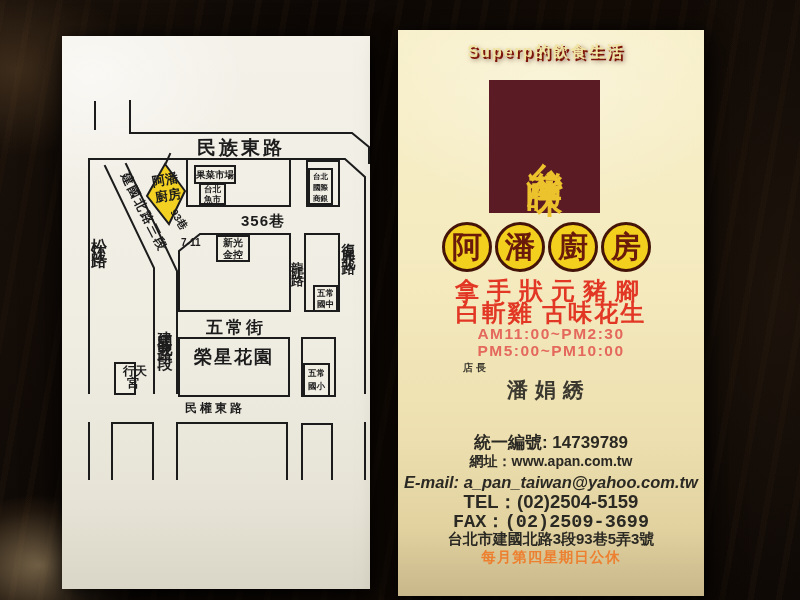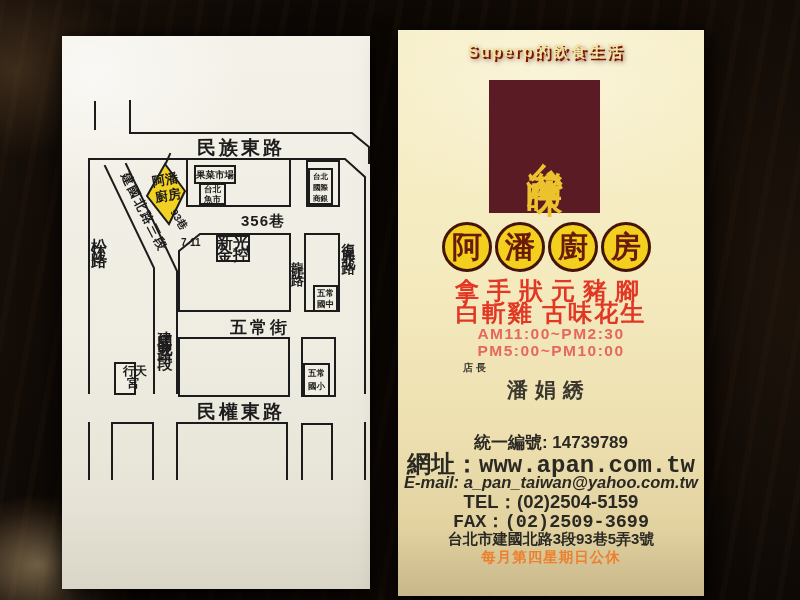--- a/index.html
+++ b/index.html
@@ -108,46 +108,47 @@
   </svg>
 
   <div class="mlabel" style="left:135px;top:102px;font-size:19px;letter-spacing:3px;">民族東路</div>
   <div class="mlabel vert" style="left:29px;top:189px;font-size:16px;letter-spacing:7px;">松江路</div>
   <div class="mlabel" style="left:34px;top:170px;width:96px;font-size:12.5px;letter-spacing:2px;transform:rotate(63deg);transform-origin:center;text-align:center;">建國北路三段</div>
   <div class="mlabel vert" style="left:96px;top:283px;font-size:15px;letter-spacing:5px;">建國北路二段</div>
   <div class="mlabel" style="left:179px;top:177px;font-size:15px;letter-spacing:1px;">356巷</div>
   <div class="mlabel" style="left:106px;top:178px;font-size:10.5px;transform:rotate(57deg);transform-origin:center;">93巷</div>
   <div class="mlabel vert" style="left:229px;top:214px;font-size:13px;letter-spacing:7px;">龍江路</div>
   <div class="mlabel vert" style="left:280px;top:196px;font-size:14px;letter-spacing:6px;">復興北路</div>
-  <div class="mlabel" style="left:144px;top:283px;font-size:17px;letter-spacing:3px;margin-left:24px;">五常街</div>
-  <div class="mlabel" style="left:135px;top:366px;font-size:19px;letter-spacing:3px;">民權東路</div>
+  <div class="mlabel" style="left:144px;top:283px;font-size:17px;letter-spacing:3px;">五常街</div>
+  <div class="mlabel" style="left:123px;top:366px;font-size:12px;letter-spacing:3px;">民權東路</div>
 
   <div class="boxlabel" style="left:86px;top:136px;width:37px;font-size:13px;line-height:15.5px;transform:rotate(-10deg);">
     <div>阿潘</div>
     <div>廚房</div>
   </div>
   <div class="boxlabel" style="left:133px;top:134px;width:40px;font-size:9.5px;">果菜市場</div>
   <div class="boxlabel" style="left:138px;top:149px;width:25px;font-size:8.5px;line-height:9.5px;">
     <div>台北</div>
     <div>魚市</div>
   </div>
   <div class="boxlabel" style="left:247px;top:135px;width:23px;font-size:7.5px;line-height:11px;">
     <div>台北</div>
     <div>國際</div>
     <div>商銀</div>
   </div>
   <div class="mlabel" style="left:119px;top:202px;font-size:10px;font-weight:700;">7-11</div>
-  <div class="boxlabel" style="left:155px;top:201px;width:32px;font-size:16px;line-height:12px;text-align:right;">
+  <div class="boxlabel" style="left:155px;top:201px;width:32px;font-size:10px;line-height:12px;">
     <div>新光</div>
     <div>金控</div>
   </div>
   <div class="boxlabel" style="left:252px;top:252px;width:23px;font-size:8.5px;line-height:11px;">
     <div>五常</div>
     <div>國中</div>
   </div>
+  <div class="boxlabel" style="left:117px;top:312px;width:110px;font-size:18px;letter-spacing:2px;">榮星花園</div>
   <div class="boxlabel" style="left:53px;top:329px;width:20px;font-size:12px;line-height:12px;padding-left:8px;">
     <div>行天</div>
     <div>宮</div>
   </div>
   <div class="boxlabel" style="left:242px;top:331px;width:25px;font-size:8.5px;line-height:13px;">
     <div>五常</div>
     <div>國小</div>
   </div>
 </div>
 
@@ -173,21 +174,21 @@
 
   <div class="bline redspec" style="top:249px;font-size:24px;letter-spacing:8px;">拿手狀元豬腳</div>
   <div class="bline redspec" style="top:271px;font-size:24px;letter-spacing:2px;">白斬雞 古味花生</div>
   <div class="bline hours" style="top:296px;font-size:15.5px;letter-spacing:1.5px;">AM11:00~PM2:30</div>
   <div class="bline hours" style="top:313px;font-size:15.5px;letter-spacing:1.5px;">PM5:00~PM10:00</div>
 
   <div style="position:absolute;left:65px;top:333px;font-size:10px;letter-spacing:3px;color:#3a372f;font-weight:600;line-height:1;">店長</div>
   <div style="position:absolute;left:109px;top:349px;font-size:21px;letter-spacing:7px;color:#3a372f;font-weight:600;line-height:1;">潘娟綉</div>
 
   <div class="bline contact" style="top:404px;font-size:17px;">統一編號: 14739789</div>
-  <div class="bline contact" style="top:424px;font-size:24px;font-family:Liberation Mono, monospace;">網址：www.apan.com.tw</div>
+  <div class="bline contact" style="top:424px;font-size:14px;">網址：www.apan.com.tw</div>
   <div class="bline contact" style="top:444px;font-size:16.5px;font-style:italic;">E-mail: a_pan_taiwan@yahoo.com.tw</div>
   <div class="bline contact" style="top:463px;font-size:18.5px;">TEL：(02)2504-5159</div>
   <div class="bline contact" style="top:484px;font-size:18.5px;font-family:Liberation Mono, monospace;">FAX：(02)2509-3699</div>
   <div class="bline contact" style="top:501px;font-size:15px;">台北市建國北路3段93巷5弄3號</div>
   <div class="bline" style="top:520px;font-size:14.5px;font-weight:700;color:#ed8030;letter-spacing:1px;">每月第四星期日公休</div>
 </div>
 
 <div id="watermark">
   <div class="w1">Superp的飲食生活</div>
 </div>

